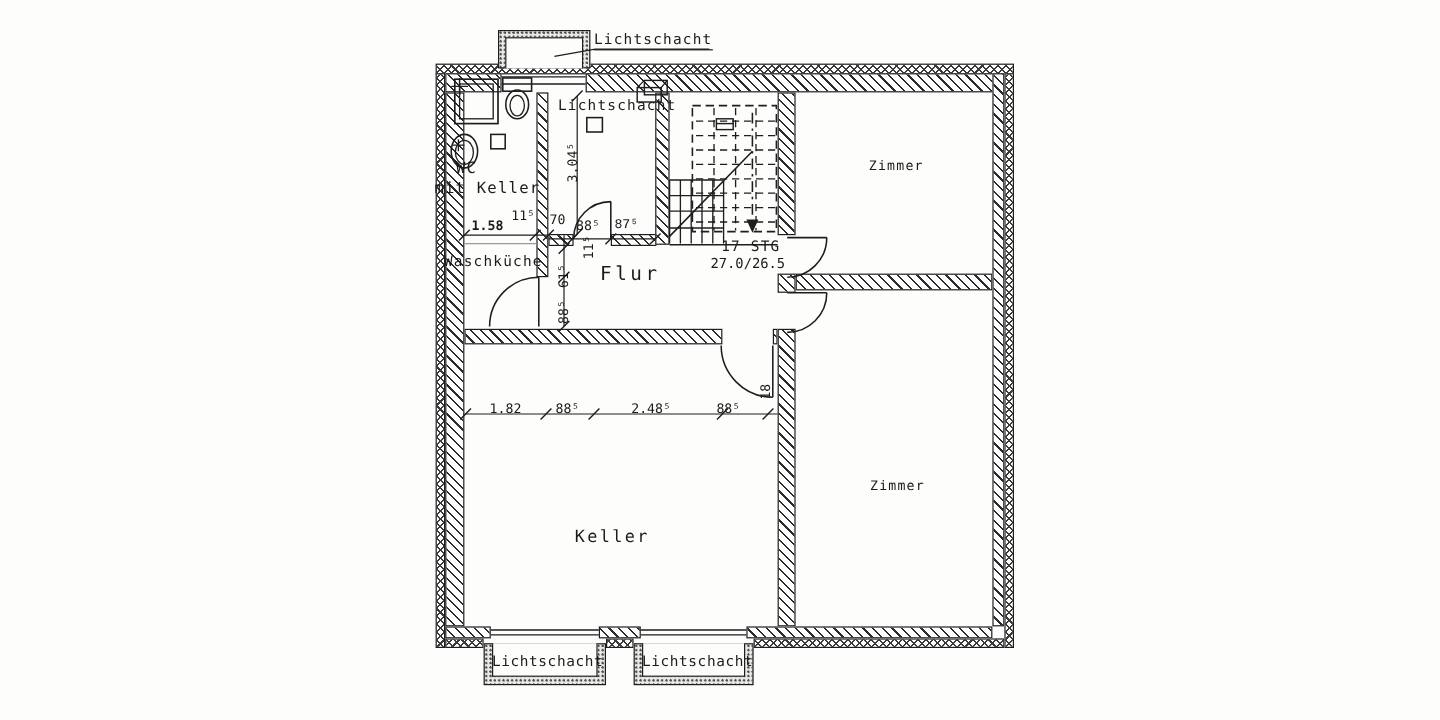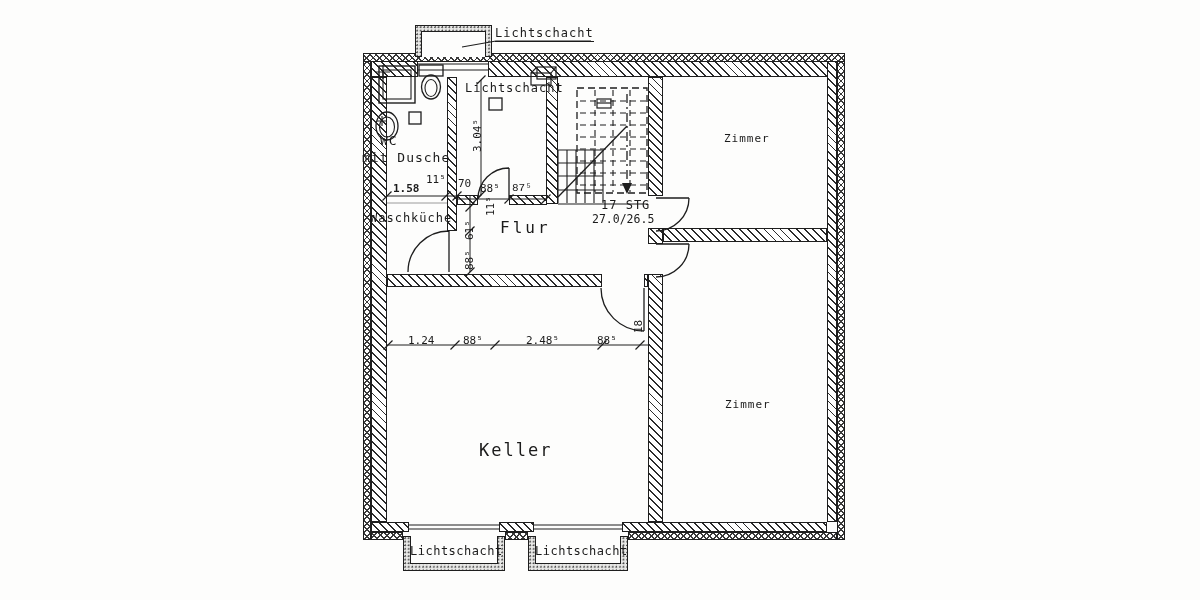--- a/index.html
+++ b/index.html
@@ -118,39 +118,39 @@
       <path d="M387,345 H648" stroke-width="1"></path>
       <path stroke-width="1.2" d="M383.5,349.5 L392.5,340.5 M450.5,349.5 L459.5,340.5 M490.5,349.5 L499.5,340.5 M597.5,349.5 L606.5,340.5 M635.5,349.5 L644.5,340.5"></path>
     </g>
   </svg>
 
   <div class="lbl" style="left:495px;top:26px;font-size:12px;">
     <span class="u">Lichtschacht</span>
   </div>
   <div class="lbl room" style="left:465px;top:81px;">Lichtschacht</div>
   <div class="lbl" style="left:380px;top:133px;font-size:13px;">WC</div>
-  <div class="lbl" style="left:362px;top:150px;font-size:13px;">mit Dusche</div>
+  <div class="lbl" style="left:362px;top:150px;font-size:13px;">mit Keller</div>
   <div class="lbl room" style="left:370px;top:211px;">Waschküche</div>
   <div class="lbl" style="left:500px;top:218px;font-size:16px;letter-spacing:3px;">Flur</div>
   <div class="lbl" style="left:601px;top:198px;font-size:12px;">17 STG</div>
   <div class="lbl" style="left:592px;top:212px;font-size:11.5px;letter-spacing:0;">27.0/26.5</div>
   <div class="lbl" style="left:724px;top:132px;font-size:11px;">Zimmer</div>
   <div class="lbl" style="left:725px;top:398px;font-size:11px;">Zimmer</div>
-  <div class="lbl" style="left:479px;top:440px;font-size:17px;letter-spacing:2px;">Keller</div>
+  <div class="lbl" style="left:479px;top:440px;font-size:14px;letter-spacing:2px;">Keller</div>
   <div class="lbl ctr" style="left:410px;top:544px;width:88px;font-size:12px;letter-spacing:0.5px;">Lichtschacht</div>
   <div class="lbl ctr" style="left:535px;top:544px;width:86px;font-size:12px;letter-spacing:0.5px;">Lichtschacht</div>
 
   <div class="lbl dim" style="left:393px;top:182px;font-weight:bold;">1.58</div>
   <div class="lbl dim" style="left:426px;top:173px;">11⁵</div>
   <div class="lbl dim" style="left:458px;top:177px;">70</div>
   <div class="lbl dim" style="left:480px;top:182px;">88⁵</div>
   <div class="lbl dim" style="left:512px;top:182px;font-family:Liberation Mono, monospace;">87⁵</div>
   <div class="lbl dim rot" style="left:484px;top:216px;">11⁵</div>
   <div class="lbl dim rot" style="left:463px;top:240px;">61⁵</div>
   <div class="lbl dim rot" style="left:463px;top:270px;">88⁵</div>
   <div class="lbl dim rot" style="left:471px;top:152px;">3.04⁵</div>
-  <div class="lbl dim" style="left:408px;top:334px;">1.24</div>
+  <div class="lbl dim" style="left:408px;top:334px;">1.82</div>
   <div class="lbl dim" style="left:463px;top:334px;">88⁵</div>
   <div class="lbl dim" style="left:526px;top:334px;">2.48⁵</div>
   <div class="lbl dim" style="left:597px;top:334px;">88⁵</div>
   <div class="lbl dim rot" style="left:632px;top:333px;">18</div>
 
 </div>
 
 </body></html>

